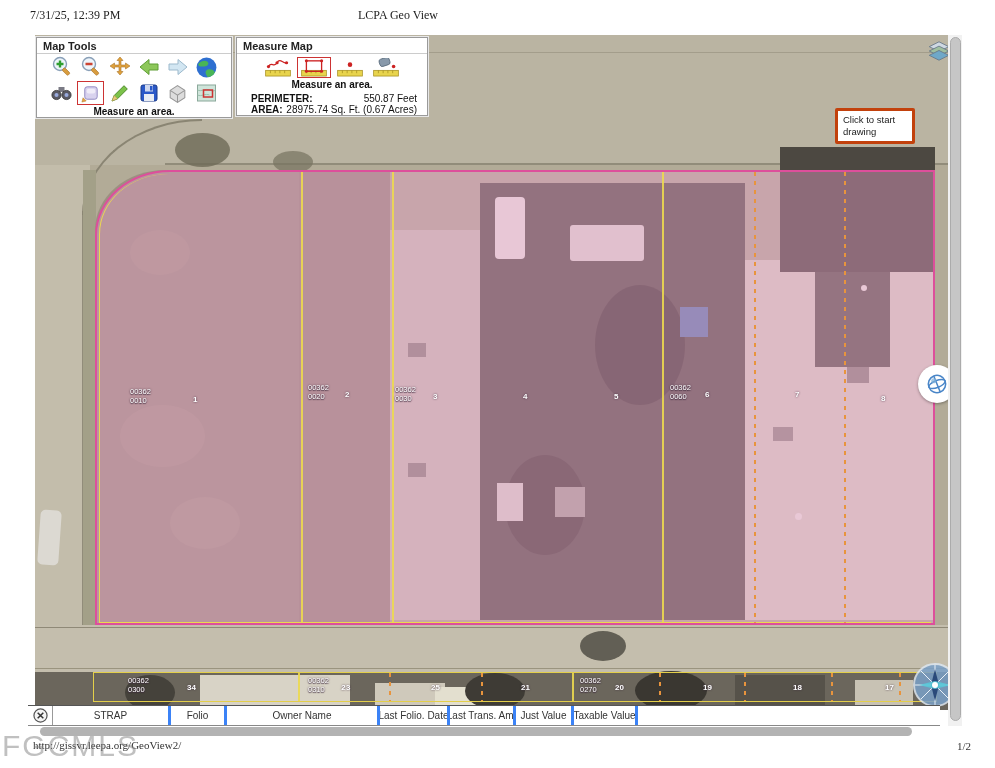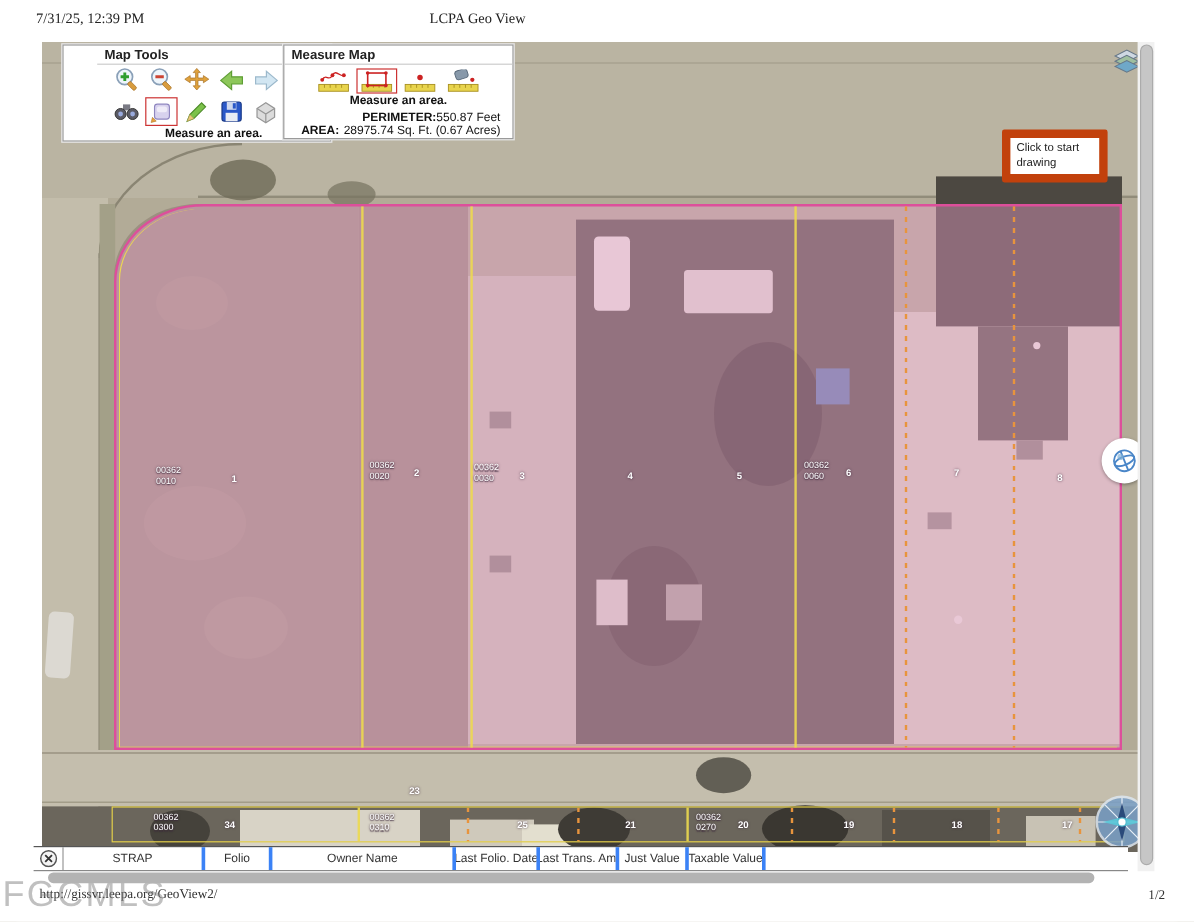--- a/index.html
+++ b/index.html
@@ -38,21 +38,21 @@
         box-sizing:border-box;}
   .tool.selected{border:1.5px solid #c33;}
   .mtool{width:34px;height:21px;display:flex;align-items:center;justify-content:center;
         box-sizing:border-box;}
   .mtool.selected{border:1.5px solid #c33;}
   .caption{font-size:10px;font-weight:bold;text-align:center;color:#111;}
   .mrow{display:flex;justify-content:space-between;padding:0 10px 0 14px;font-size:10px;color:#111;}
   .mrow .lab{font-weight:bold;}
   
   #tooltip{position:absolute;left:800px;top:73px;width:64px;background:#fff;
-           border:7px solid #c2410c;border-radius:2px;padding:3px 5px;font-size:9.5px;
+           border:3px solid #c2410c;border-radius:2px;padding:3px 5px;font-size:9.5px;
            color:#222;line-height:1.25;z-index:8;}
   #globe-btn{position:absolute;left:883px;top:330px;width:38px;height:38px;border-radius:50%;
            background:#fff;box-shadow:0 1px 3px rgba(0,0,0,.35);z-index:8;
            display:flex;align-items:center;justify-content:center;}
   #layers{position:absolute;left:891px;top:3px;z-index:8;}
   #compass{position:absolute;left:876px;top:626px;z-index:5;}
   
   #tablebar{position:absolute;left:28px;top:705px;width:912px;height:21px;display:flex;
             align-items:stretch;z-index:30;background:#fff;border-top:1px solid #555;
             border-bottom:1px solid #888;box-sizing:border-box;}
@@ -171,21 +171,21 @@
 0060</div>
     <div class="pnum" style="left:670px;top:355px;">6</div>
     <div class="pnum" style="left:760px;top:355px;">7</div>
     <div class="pnum" style="left:846px;top:359px;">8</div>
 
     <div class="plabel" style="left:93px;top:642px;">00362
 0300</div>
     <div class="pnum" style="left:152px;top:648px;">34</div>
     <div class="plabel" style="left:273px;top:642px;">00362
 0310</div>
-    <div class="pnum" style="left:306px;top:620px;">23</div>
+    <div class="pnum" style="left:306px;top:648px;font-family:Liberation Mono, monospace;">23</div>
     <div class="pnum" style="left:396px;top:648px;">25</div>
     <div class="pnum" style="left:486px;top:648px;">21</div>
     <div class="plabel" style="left:545px;top:642px;">00362
 0270</div>
     <div class="pnum" style="left:580px;top:648px;">20</div>
     <div class="pnum" style="left:668px;top:648px;">19</div>
     <div class="pnum" style="left:758px;top:648px;">18</div>
     <div class="pnum" style="left:850px;top:648px;">17</div>
 
     <div id="tooltip">Click to start drawing</div>
@@ -213,21 +213,21 @@
       <svg width="48" height="48" viewBox="0 0 48 48">
         <circle cx="24" cy="24" r="21" fill="#7aa0c8" opacity=".85" stroke="#dce6f0" stroke-width="2"></circle>
         <path d="M24 4v40M4 24h40M10 10l28 28M38 10L10 38" stroke="#e8f0f8" stroke-width="1"></path>
         <path d="M24 8l4 16-4 16-4-16z" fill="#2a4a7a"></path>
         <path d="M8 24l16-4 16 4-16 4z" fill="#58c8d8" opacity=".9"></path>
         <circle cx="24" cy="24" r="3" fill="#fff"></circle>
       </svg>
     </div>
   </div>
 
-  <div class="panel" style="left:52px;top:37px;width:194px;padding-left:28px;">
+  <div class="panel" style="left:36px;top:37px;width:194px;">
     <div class="panel-title">Map Tools</div>
     <div class="icon-row">
       <div class="tool">
         <svg width="22" height="22" viewBox="0 0 22 22">
             <circle cx="9" cy="8" r="6.5" fill="#eef5fb" stroke="#8aa0b8" stroke-width="1.4"></circle>
             <rect x="13.5" y="11.5" width="8" height="3.6" rx="1.2" transform="rotate(45 13.5 11.5)" fill="#d89c3e" stroke="#a8742a" stroke-width=".6"></rect>
             <path d="M5.5 8h7M9 4.5v7" stroke="#2f9e2f" stroke-width="2.4"></path>
           </svg>
       </div>
       <div class="tool">
@@ -342,21 +342,21 @@
       <div class="mtool">
         <svg width="28" height="19" viewBox="0 0 28 20">
             <rect x="1" y="13" width="26" height="6" fill="#e8d44d" stroke="#a89020" stroke-width=".8"></rect>
             <path d="M6 13v3M11 13v3M16 13v3M21 13v3" stroke="#a89020" stroke-width=".8"></path>
             <rect x="6" y="2" width="11" height="8" rx="2.5" transform="rotate(-18 6 2)" fill="#8899aa" stroke="#556677" stroke-width=".8"></rect>
             <circle cx="22" cy="9" r="1.9" fill="#cc2222"></circle>
           </svg>
       </div>
     </div>
     <div class="caption">Measure an area.</div>
-    <div class="mrow" style="margin-top:3px;justify-content:flex-end;">
+    <div class="mrow" style="margin-top:3px;">
       <span class="lab">PERIMETER:</span>
       <span>550.87 Feet</span>
     </div>
     <div class="mrow">
       <span class="lab">AREA:</span>
       <span>28975.74 Sq. Ft. (0.67 Acres)</span>
     </div>
   </div>
 
   <div id="vscroll">

